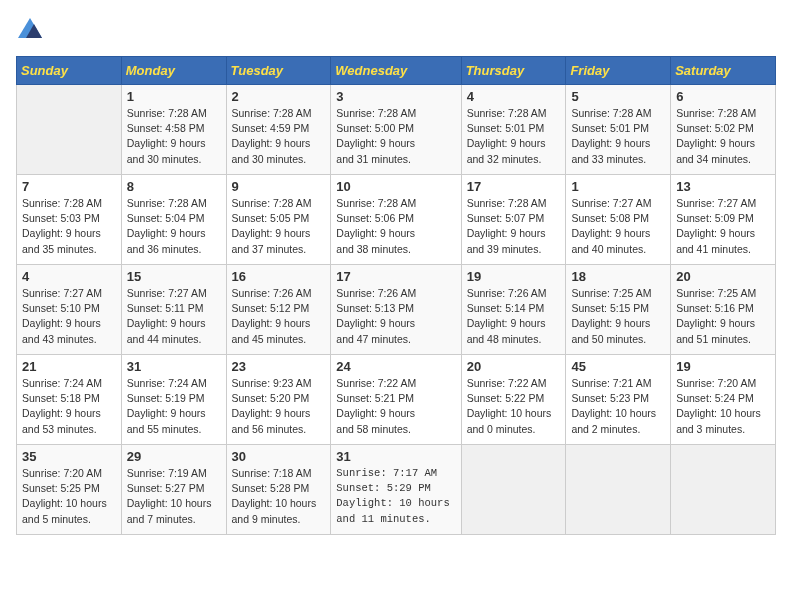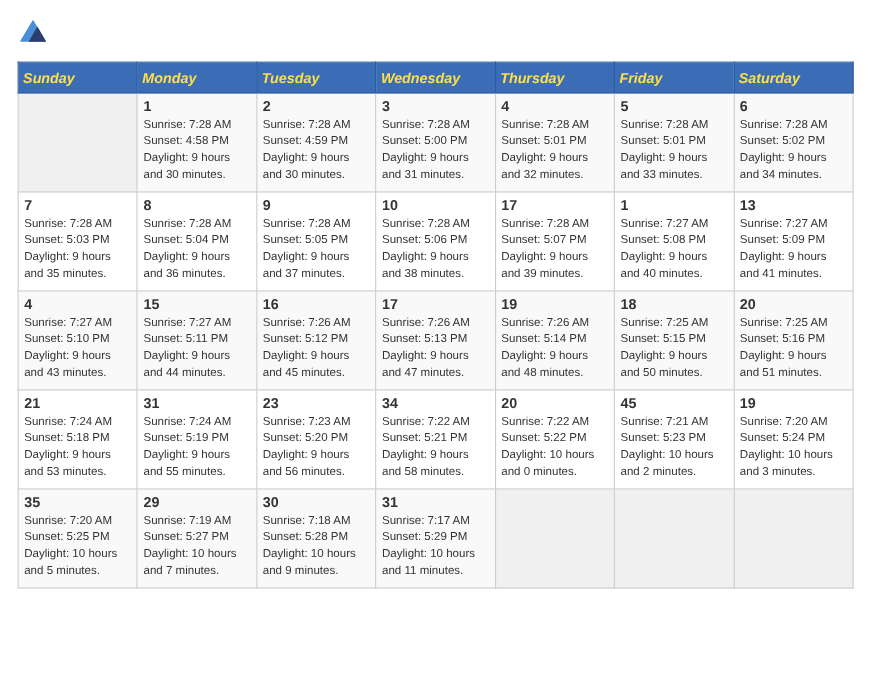--- a/index.html
+++ b/index.html
@@ -279,27 +279,27 @@
         </td>
         <td>
           <div class="day-num">31</div>
           <div class="day-info" style="white-space: pre-line;">Sunrise: 7:24 AM
 Sunset: 5:19 PM
 Daylight: 9 hours
 and 55 minutes.</div>
         </td>
         <td>
           <div class="day-num">23</div>
-          <div class="day-info" style="white-space: pre-line;">Sunrise: 7:23 AM
+          <div class="day-info" style="white-space: pre-line;">Sunrise: 9:23 AM
 Sunset: 5:20 PM
 Daylight: 9 hours
 and 56 minutes.</div>
         </td>
         <td>
-          <div class="day-num">34</div>
+          <div class="day-num">24</div>
           <div class="day-info" style="white-space: pre-line;">Sunrise: 7:22 AM
 Sunset: 5:21 PM
 Daylight: 9 hours
 and 58 minutes.</div>
         </td>
         <td>
           <div class="day-num">20</div>
           <div class="day-info" style="white-space: pre-line;">Sunrise: 7:22 AM
 Sunset: 5:22 PM
 Daylight: 10 hours
@@ -337,21 +337,21 @@
         </td>
         <td>
           <div class="day-num">30</div>
           <div class="day-info" style="white-space: pre-line;">Sunrise: 7:18 AM
 Sunset: 5:28 PM
 Daylight: 10 hours
 and 9 minutes.</div>
         </td>
         <td>
           <div class="day-num">31</div>
-          <div class="day-info" style="white-space: pre-line;">Sunrise: 7:17 AM
+          <div class="day-info" style="white-space: pre-line; font-family: Liberation Mono, monospace;">Sunrise: 7:17 AM
 Sunset: 5:29 PM
 Daylight: 10 hours
 and 11 minutes.</div>
         </td>
         <td class="empty-cell"></td>
         <td class="empty-cell"></td>
         <td class="empty-cell"></td>
       </tr>
     </tbody>
 </table>

